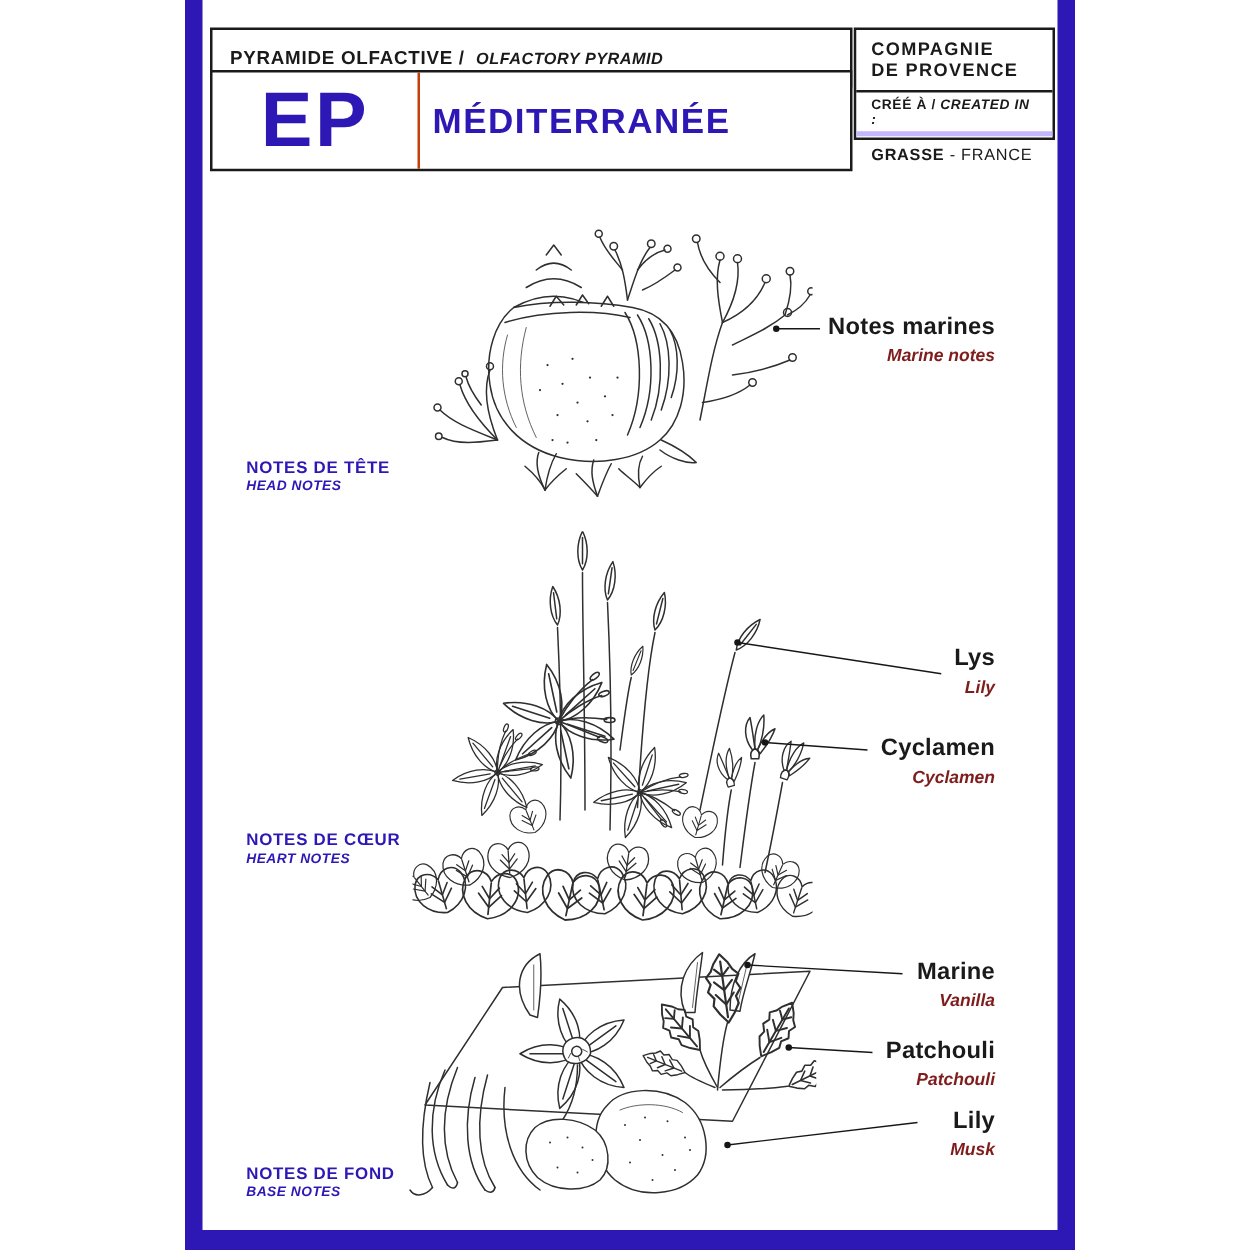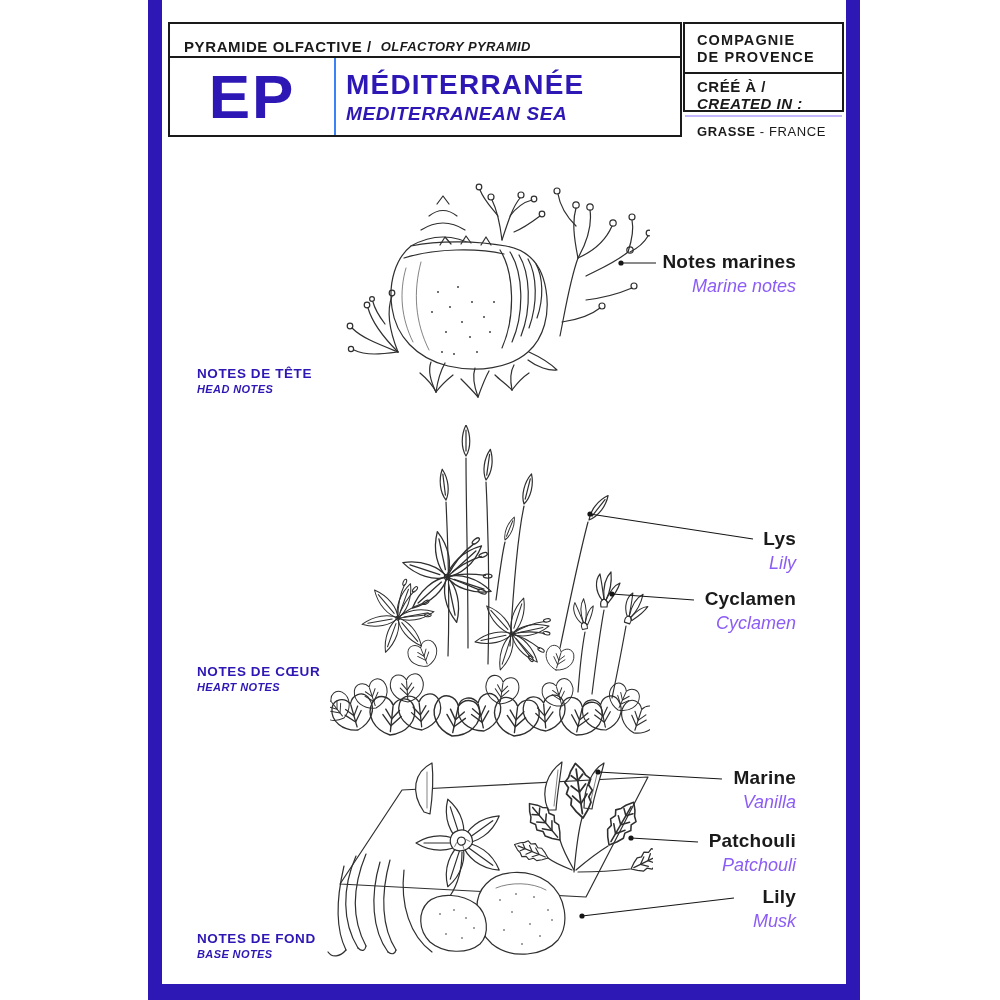--- a/index.html
+++ b/index.html
@@ -12,43 +12,43 @@
   .bar-right { left:846px; top:0; width:14px; height:1000px; }
   .bar-bottom { left:148px; top:984px; width:712px; height:16px; }
 
   .box { position:absolute; border:2px solid #1a1a1a; background:#fff; }
 
   .hdr-title { left:168px; top:22px; width:514px; height:48px; display:flex; align-items:center; gap:9px; padding:0 14px; }
   .hdr-title .fr { font-weight:bold; font-size:15px; letter-spacing:0.6px; }
   .hdr-title .en { font-style:italic; font-weight:bold; font-size:13px; letter-spacing:0.4px; }
 
   .prod { left:168px; top:56px; width:514px; height:81px; display:flex; }
-  .ep { width:166px; border-right:2px solid #3b82f6; display:flex; align-items:center; justify-content:center;
+  .ep { width:166px; border-right:2px solid #c2410c; display:flex; align-items:center; justify-content:center;
         color:var(--accent); font-size:62px; font-weight:bold; letter-spacing:2px; }
   .ptitle { flex:1; display:flex; flex-direction:column; justify-content:center; padding-left:10px; color:var(--accent); }
   .ptitle .fr { font-size:28px; font-weight:bold; letter-spacing:1.2px; }
   .ptitle .en { font-size:19px; font-weight:bold; font-style:italic; letter-spacing:0.6px; margin-top:2px; }
 
   .brand { left:683px; top:22px; width:161px; height:90px; }
   .brand-name { padding:8px 12px 6px; border-bottom:2px solid #1a1a1a; font-weight:bold; font-size:14.5px; letter-spacing:1.1px; line-height:1.18; }
-  .created { padding:4px 12px 3px; border-bottom:2px solid #c4b5fd; font-size:15px; letter-spacing:0.5px; }
+  .created { padding:4px 12px 3px; border-bottom:4px solid #c4b5fd; font-size:11px; letter-spacing:0.5px; }
   .created .fr { font-weight:bold; }
   .created .en { font-style:italic; font-weight:bold; }
   .place { padding:7px 12px; font-size:13px; letter-spacing:0.6px; }
   .place .city { font-weight:bold; }
 
   .level { position:absolute; left:197px; color:var(--accent); }
   .level .fr { font-weight:bold; font-size:13.5px; letter-spacing:0.6px; }
   .level .en { font-weight:bold; font-style:italic; font-size:11px; letter-spacing:0.4px; margin-top:2px; }
   .lv-head { top:366px; } .lv-heart { top:664px; } .lv-base { top:931px; }
 
   .callout { position:absolute; right:204px; text-align:right; }
   .callout .fr { font-weight:bold; font-size:19px; letter-spacing:0.2px; }
-  .callout .en { font-style:italic; font-size:18px; margin-top:3px; color:#8b5cf6; }
-  .co-marine { top:251px; } .co-lys { top:528px; } .co-cyc { top:588px; }
+  .callout .en { font-style:italic; font-size:14px; margin-top:3px; color:#7f1d1d;font-weight:bold; }
+  .co-marine { top:251px; } .co-lys { top:516px; } .co-cyc { top:588px; }
   .co-van { top:767px; } .co-pat { top:830px; } .co-musc { top:886px; }
 
   .illu { position:absolute; }
   .illu path, .illu circle, .illu ellipse { stroke:#2f2f2f; stroke-width:1.2; fill:none; stroke-linecap:round; stroke-linejoin:round; }
   .illu .fw { fill:#fff; }
   .illu .thin { stroke-width:0.6; }
   .illu .dot { fill:#2f2f2f; stroke:none; }
 
   .connectors { position:absolute; left:0; top:0; width:1000px; height:1000px; pointer-events:none; }
   .connectors line { stroke:#161616; stroke-width:1.1; }
@@ -65,21 +65,20 @@
 
   <div class="box hdr-title">
     <span class="fr">PYRAMIDE OLFACTIVE /</span>
     <span class="en">OLFACTORY PYRAMID</span>
   </div>
 
   <div class="box prod">
     <div class="ep">EP</div>
     <div class="ptitle">
       <div class="fr">MÉDITERRANÉE</div>
-      <div class="en">MEDITERRANEAN SEA</div>
     </div>
   </div>
 
   <div class="box brand">
     <div class="brand-name">
       <div>COMPAGNIE</div>
       <div>DE PROVENCE</div>
     </div>
     <div class="created">
       <span class="fr">CRÉÉ À /</span>

